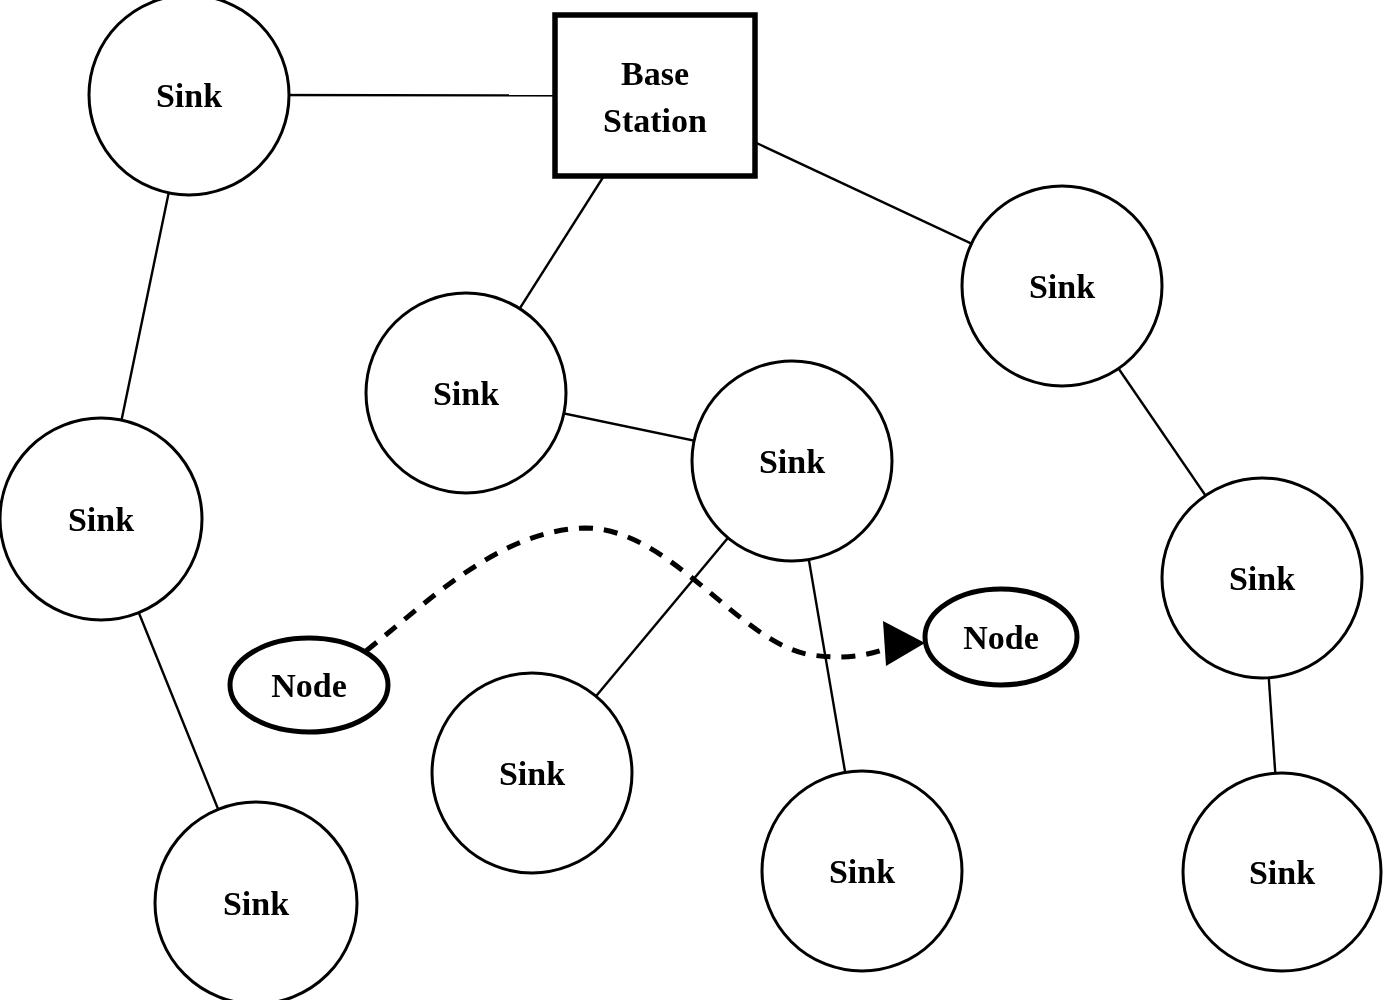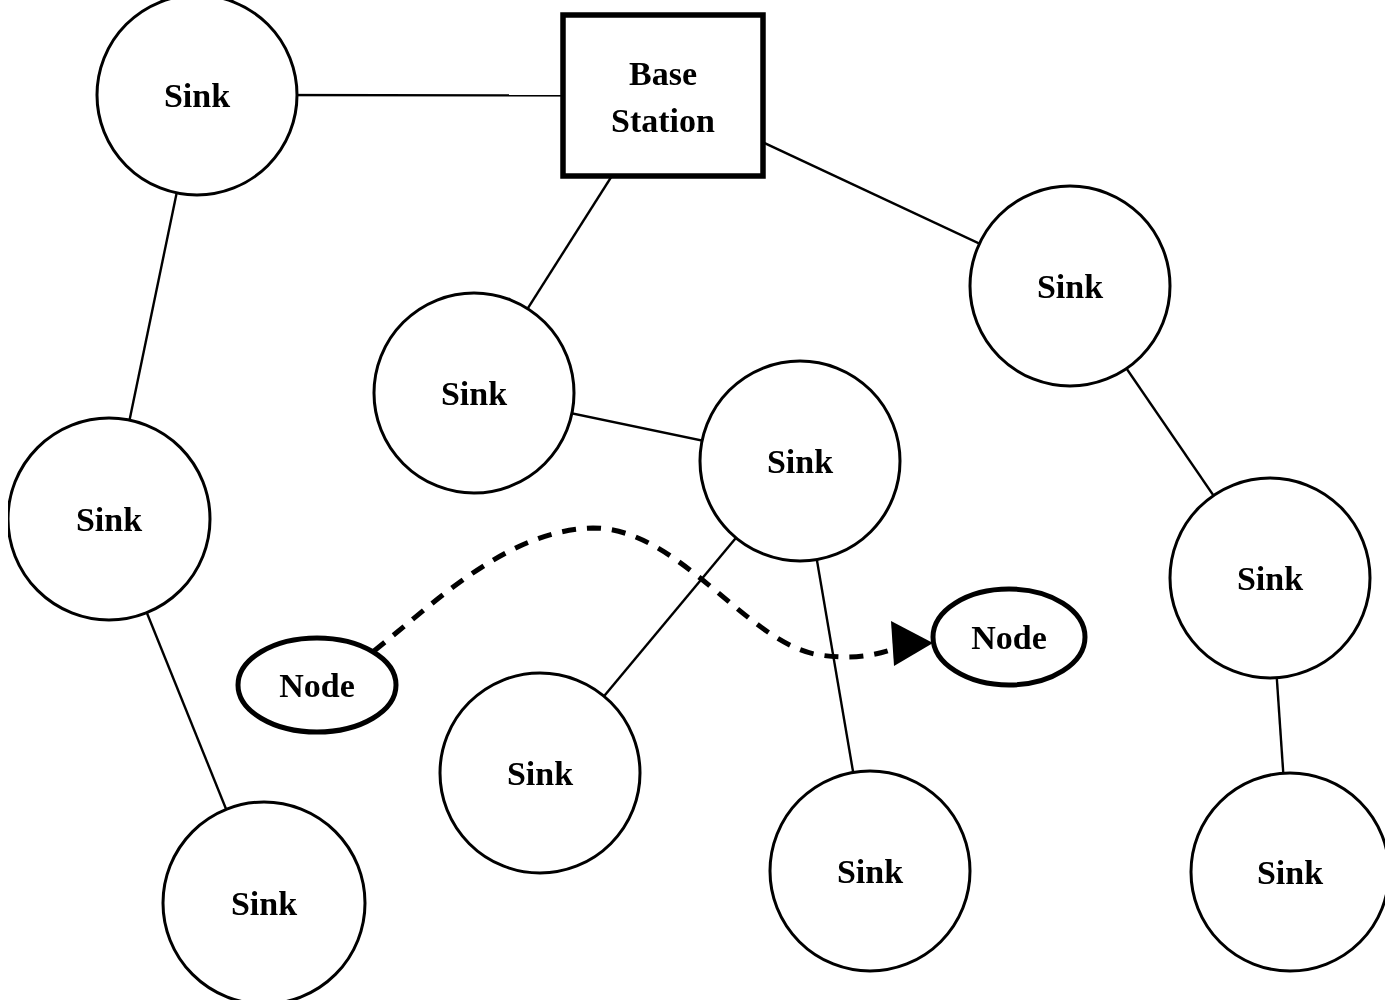--- a/index.html
+++ b/index.html
@@ -7,21 +7,20 @@
     padding: 0;
     background: #ffffff;
     width: 1385px;
     height: 1000px;
     overflow: hidden;
   }
   .figure-wrap {
     width: 1125px;
     height: 1000px;
     background: #ffffff;
-    margin-left: 8px;
   }
   svg text {
     font-family: "Liberation Serif", "DejaVu Serif", serif;
     font-weight: bold;
     fill: #000000;
   }
 </style>
 </head>
 <body>
 

